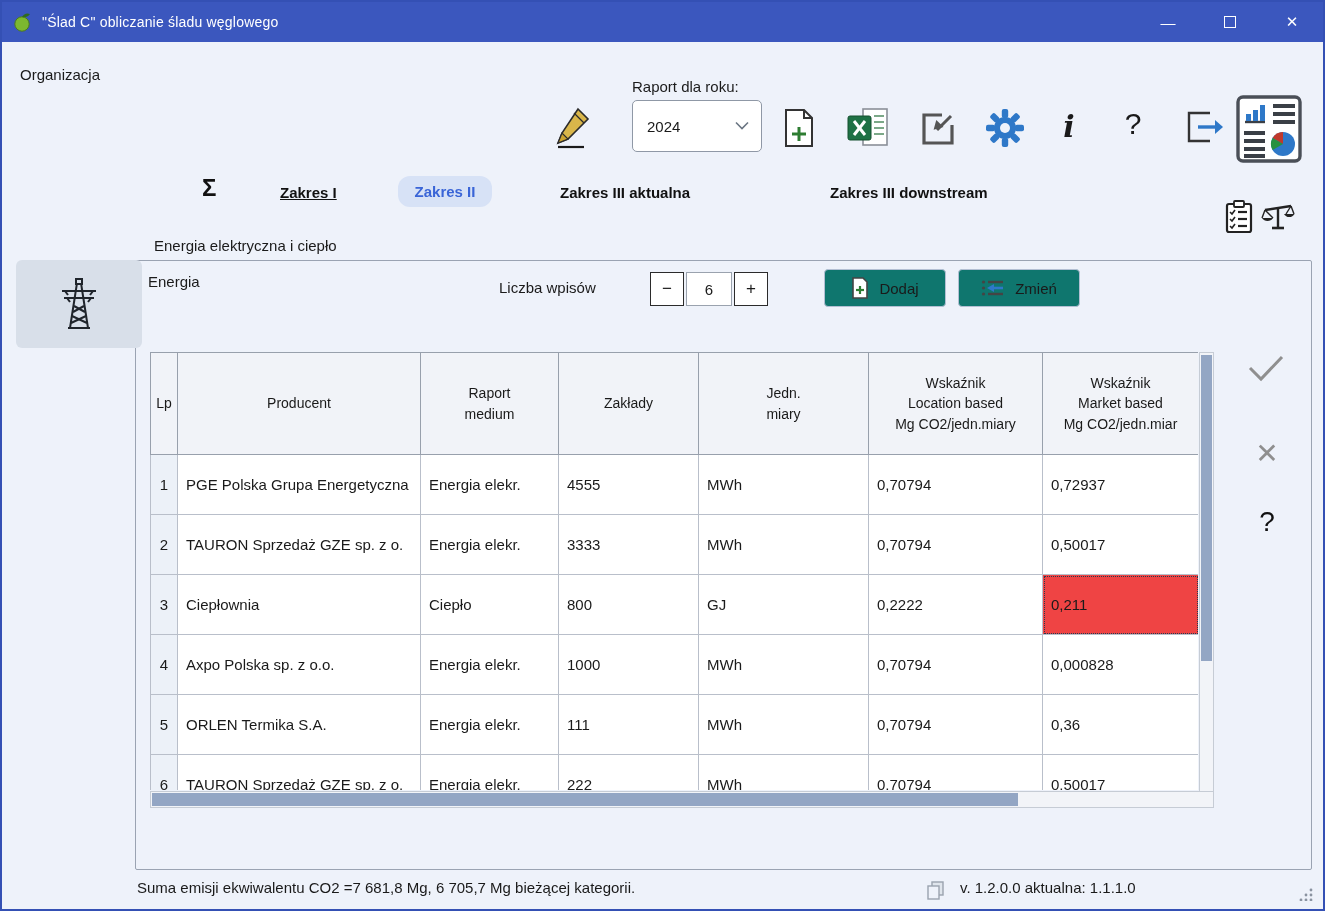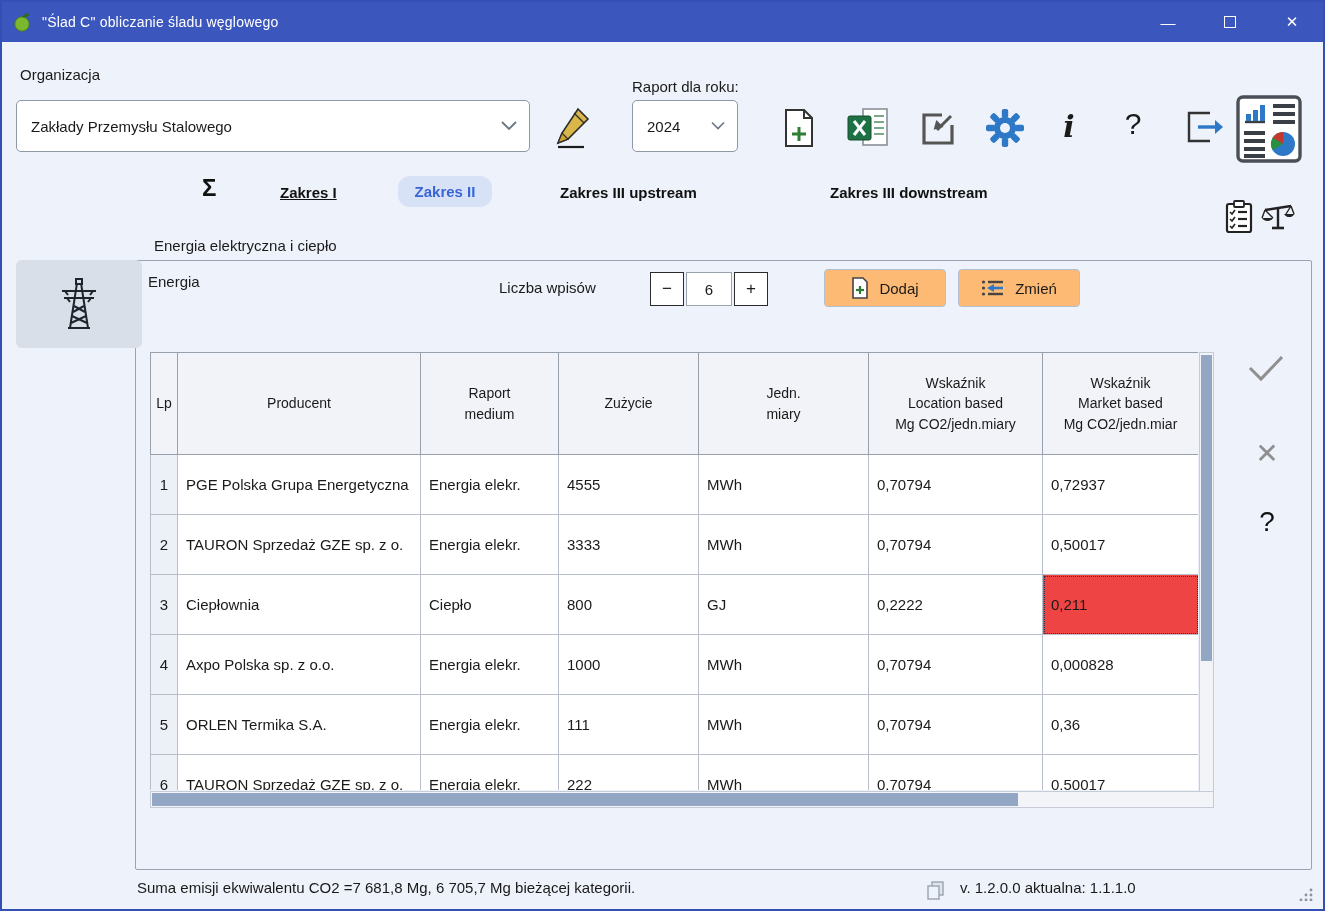--- a/index.html
+++ b/index.html
@@ -27,21 +27,21 @@
   
   .tab{position:absolute;font-size:15px;font-weight:700;color:#111;cursor:default;}
   .tab-sigma{font-size:24px;font-weight:600;}
   .tab-selected{background:#D7E2F6;border-radius:12px;display:flex;align-items:center;justify-content:center;color:#3A65D7;}
   
   .group-panel{position:absolute;left:133px;top:258px;width:1177px;height:610px;border:1px solid #9aa3b2;border-radius:2px;}
   .side-tile{position:absolute;left:14px;top:258px;width:126px;height:88px;background:#D8DFE9;border-radius:6px;z-index:2;display:flex;align-items:center;justify-content:center;}
   .stepper-box{position:absolute;top:270px;height:34px;background:#fff;display:flex;align-items:center;justify-content:center;font-size:17px;}
   .step-btn{border:1.6px solid #2b2b2b;width:34px;}
   .step-val{border:1px solid #9aa2ae;width:46px;font-size:15px;}
-  .panel-btn{position:absolute;top:267px;height:38px;width:122px;background:#fdba74;border:1px solid #b3bfd3;border-radius:4px;display:flex;align-items:center;justify-content:center;gap:10px;font-size:15px;}
+  .panel-btn{position:absolute;top:267px;height:38px;width:122px;background:#0f766e;border:1px solid #b3bfd3;border-radius:4px;display:flex;align-items:center;justify-content:center;gap:10px;font-size:15px;}
   
   .table-viewport{position:absolute;left:148px;top:350px;width:1048px;height:438px;overflow:hidden;background:#fff;}
   table.grid{border-collapse:collapse;table-layout:fixed;width:1048px;}
   table.grid th{height:102px;background:#F1F3F8;font-weight:400;font-size:14px;text-align:center;vertical-align:middle;border:1px solid #98a0ac;white-space:pre-line;line-height:1.45;padding:0 2px;overflow:hidden;}
   table.grid td{height:60px;background:#fff;font-size:15px;border:1px solid #b9bfca;padding:12px 8px;white-space:nowrap;overflow:hidden;vertical-align:middle;}
   table.grid td.lp{background:#ECF1F8;text-align:center;padding:0;}
   table.grid td.selected{background:#ef4444;outline:1.5px dotted #2b3a4e;outline-offset:-2px;}
   .vscroll{position:absolute;left:1197px;top:350px;width:15px;height:440px;background:#F2F4F8;border:1px solid #c6ccd5;}
   .vscroll .thumb{position:absolute;left:1px;top:2px;width:11px;height:306px;background:#93A6C4;}
   .hscroll{position:absolute;left:148px;top:789px;width:1064px;height:17px;background:#F2F4F8;border:1px solid #c6ccd5;}
@@ -69,37 +69,31 @@
       <div class="win-btn">
           <span class="max-box"></span>
         </div>
       <div class="win-btn">✕</div>
     </div>
   </div>
 
   <div class="lbl" style="left:18px;top:64px;">Organizacja</div>
   <div class="lbl" style="left:630px;top:76px;">Raport dla roku:</div>
 
-  <div class="combo" style="left:14px;top:98px;width:514px;height:52px;">
-    <span class="val">Zakłady Przemysłu Stalowego</span>
-    <svg class="chev" width="16" height="10" viewBox="0 0 16 10">
-      <polyline points="1,1 8,8 15,1" fill="none" stroke="#6b7683" stroke-width="1.8"></polyline>
-    </svg>
-  </div>
 
   <div class="toolbtn" style="left:548px;top:102px;width:44px;height:48px;">
     <svg width="40" height="44" viewBox="0 0 40 44">
       <polygon points="26,3 36,13 16,33 6,37 10,27" fill="#D9B64A" stroke="#2b2b2b" stroke-width="1.6"></polygon>
       <polygon points="6,37 10,27 16,33" fill="#caa22f" stroke="#2b2b2b" stroke-width="1.2"></polygon>
       <line x1="22" y1="7" x2="32" y2="17" stroke="#2b2b2b" stroke-width="1.2"></line>
       <line x1="6" y1="41" x2="32" y2="41" stroke="#1a1a1a" stroke-width="2.2"></line>
     </svg>
   </div>
 
-  <div class="combo" style="left:630px;top:98px;width:106px;height:52px;">
+  <div class="combo" style="left:630px;top:98px;width:130px;height:52px;">
     <span class="val">2024</span>
     <svg class="chev" width="14" height="9" viewBox="0 0 14 9">
       <polyline points="1,1 7,7 13,1" fill="none" stroke="#6b7683" stroke-width="1.6"></polyline>
     </svg>
   </div>
 
   <div class="toolbtn" style="left:778px;top:104px;width:38px;height:44px;">
     <svg width="32" height="40" viewBox="0 0 32 40">
       <path d="M3,2 H21 L29,10 V38 H3 Z" fill="#fff" stroke="#333" stroke-width="2"></path>
       <path d="M21,2 L21,10 L29,10" fill="none" stroke="#333" stroke-width="2"></path>
@@ -180,21 +174,21 @@
       <path d="M48,49 L48,37 A12,12 0 0 0 37.6,43 Z" fill="#C0392B"></path>
       <path d="M48,49 L37.6,43 A12,12 0 0 0 37.6,55 Z" fill="#27913F"></path>
     </svg>
   </div>
 
   <div class="tab tab-sigma" style="left:200px;top:172px;">Σ</div>
   <div class="tab" style="left:278px;top:182px;text-decoration:underline;">Zakres I</div>
   <div class="tab tab-selected" style="left:396px;top:174px;width:94px;height:31px;">
     <span>Zakres II</span>
   </div>
-  <div class="tab" style="left:558px;top:182px;">Zakres III upstream</div>
+  <div class="tab" style="left:558px;top:182px;">Zakres III aktualna</div>
   <div class="tab" style="left:828px;top:182px;">Zakres III downstream</div>
 
   <div class="toolbtn" style="left:1220px;top:196px;width:34px;height:38px;">
     <svg width="30" height="34" viewBox="0 0 30 34">
       <rect x="3" y="4" width="24" height="28" rx="2" fill="#fff" stroke="#222" stroke-width="2.2"></rect>
       <rect x="10" y="1" width="10" height="6" rx="1" fill="#fff" stroke="#222" stroke-width="1.8"></rect>
       <polyline points="6,12 8,14 11,10" fill="none" stroke="#222" stroke-width="1.6"></polyline>
       <line x1="14" y1="12" x2="23" y2="12" stroke="#222" stroke-width="2.2"></line>
       <polyline points="6,19 8,21 11,17" fill="none" stroke="#222" stroke-width="1.6"></polyline>
       <line x1="14" y1="19" x2="23" y2="19" stroke="#222" stroke-width="2.2"></line>
@@ -280,21 +274,21 @@
           <col style="width:170px">
           <col style="width:174px">
           <col style="width:156px">
       </colgroup>
       <thead>
           <tr>
             <th>Lp</th>
             <th>Producent</th>
             <th>Raport
 medium</th>
-            <th>Zużycie</th>
+            <th>Zakłady</th>
             <th>Jedn.
 miary</th>
             <th>Wskaźnik
 Location based
 Mg CO2/jedn.miary</th>
             <th>Wskaźnik
 Market based
 Mg CO2/jedn.miar</th>
           </tr>
         </thead>

